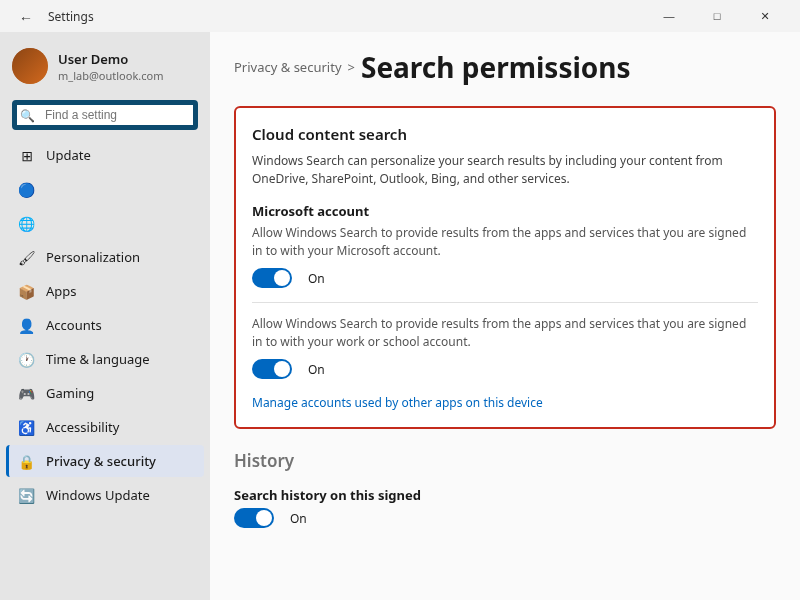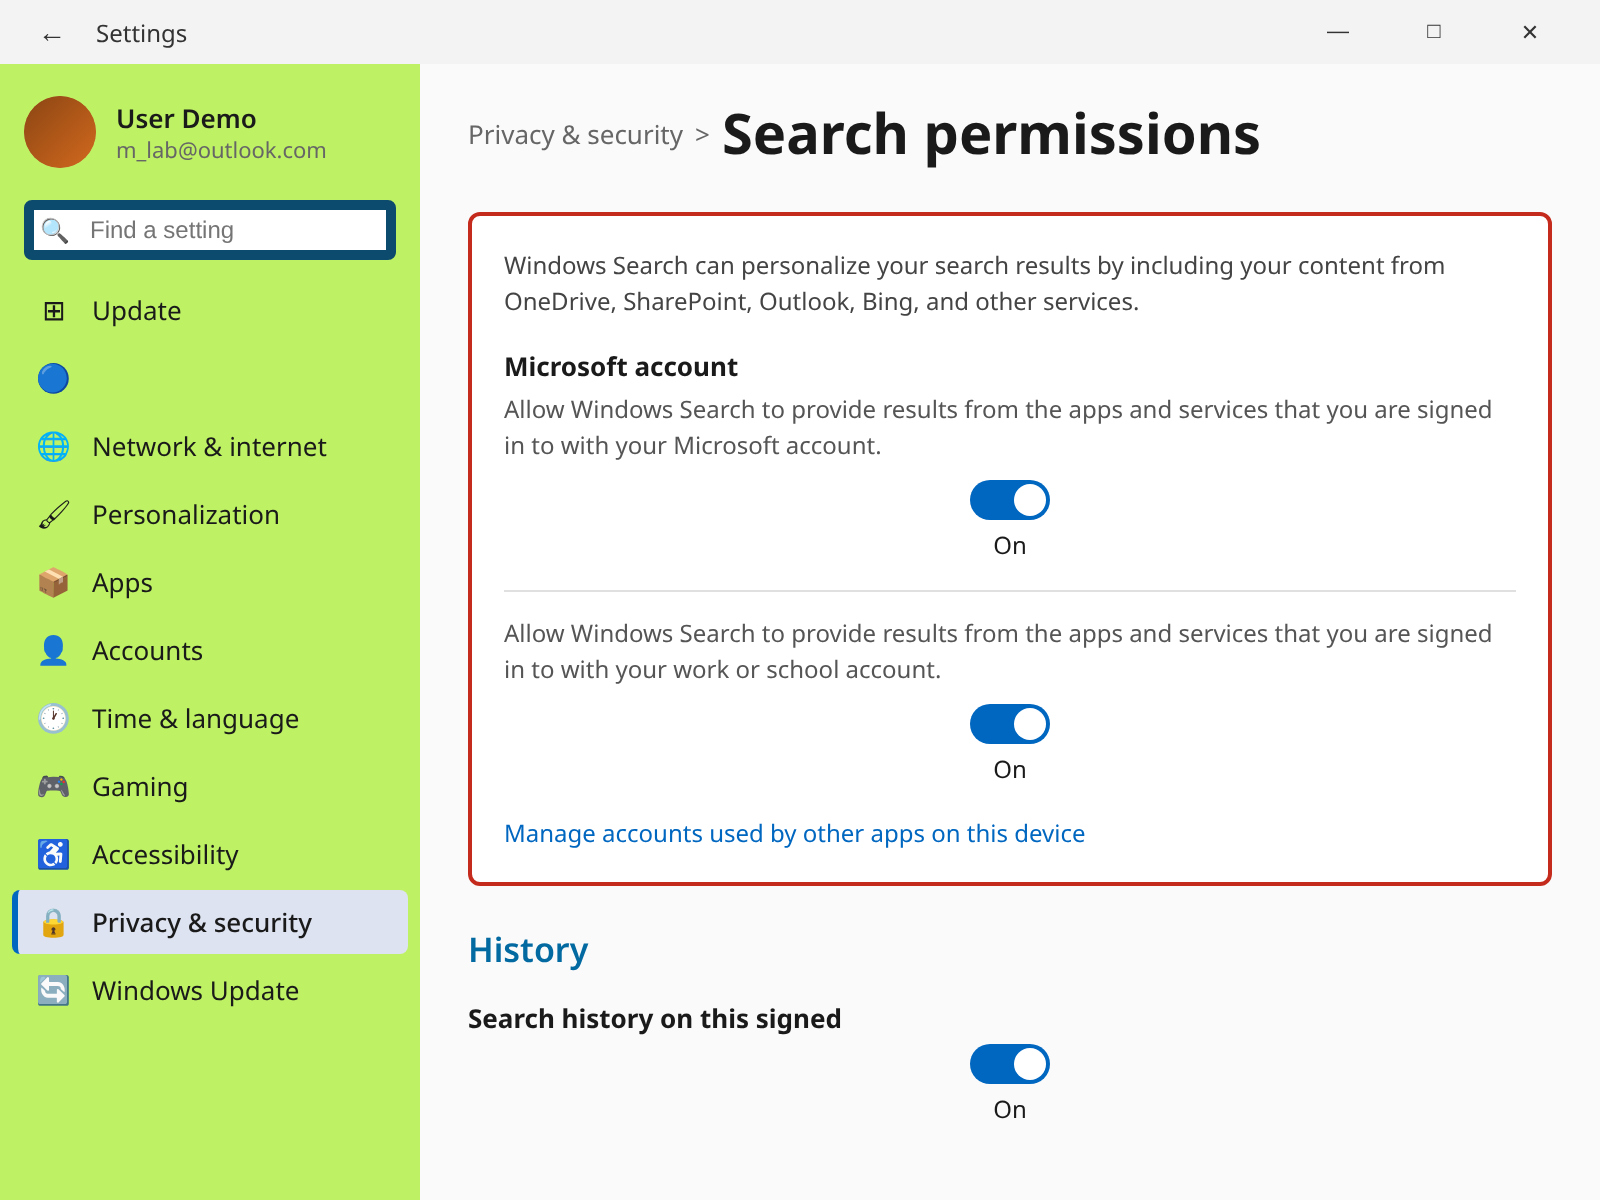--- a/index.html
+++ b/index.html
@@ -59,21 +59,21 @@
 
     .content-area {
       display: flex;
       flex: 1;
       overflow: hidden;
     }
 
     
     .sidebar {
       width: 210px;
-      background: #bef264;
+      background: #e5e5e5;
       display: flex;
       flex-direction: column;
       padding: 8px 0;
       overflow-y: auto;
       flex-shrink: 0;
     }
 
     .user-profile {
       display: flex;
       align-items: center;
@@ -227,23 +227,22 @@
     .subsection-desc {
       font-size: 12px;
       color: #555;
       line-height: 1.5;
       margin-bottom: 8px;
     }
 
     .toggle-row {
       display: flex;
       align-items: center;
-      gap: 4px;
+      gap: 16px;
       margin-bottom: 14px;
-      flex-direction: column;
     }
     .toggle {
       position: relative;
       width: 40px;
       height: 20px;
       flex-shrink: 0;
     }
     .toggle-track {
       width: 40px;
       height: 20px;
@@ -280,21 +279,21 @@
     }
 
     
     .history-section {
       margin-bottom: 20px;
     }
     .history-title {
       font-size: 17px;
       font-weight: 600;
       margin-bottom: 14px;
-      color: #0369a1;
+      color: #737373;
     }
 
     .setting-row {
       margin-bottom: 16px;
     }
 
     
     .back-btn {
       width: 28px;
       height: 28px;
@@ -346,21 +345,20 @@
 
       <div class="nav-item">
         <span class="nav-icon">⊞</span>
         <span>Update</span>
       </div>
       <div class="nav-item">
         <span class="nav-icon">🔵</span>
       </div>
       <div class="nav-item">
         <span class="nav-icon">🌐</span>
-        <span>Network &amp; internet</span>
       </div>
       <div class="nav-item">
         <span class="nav-icon">🖌</span>
         <span>Personalization</span>
       </div>
       <div class="nav-item">
         <span class="nav-icon">📦</span>
         <span>Apps</span>
       </div>
       <div class="nav-item">
@@ -393,20 +391,21 @@
 
       <div class="page-header">
         <div class="breadcrumb">
           <span class="breadcrumb-item">Privacy &amp; security</span>
           <span class="breadcrumb-separator">&gt;</span>
           <span class="page-title">Search permissions</span>
         </div>
       </div>
 
       <div class="section-box">
+        <div class="section-title">Cloud content search</div>
         <div class="section-desc">Windows Search can personalize your search results by including your content from OneDrive, SharePoint, Outlook, Bing, and other services.</div>
 
         
         <div class="subsection-title">Microsoft account</div>
         <div class="subsection-desc">Allow Windows Search to provide results from the apps and services that you are signed in to with your Microsoft account.</div>
         <div class="toggle-row">
           <div class="toggle">
             <div class="toggle-track">
               <div class="toggle-thumb"></div>
             </div>

